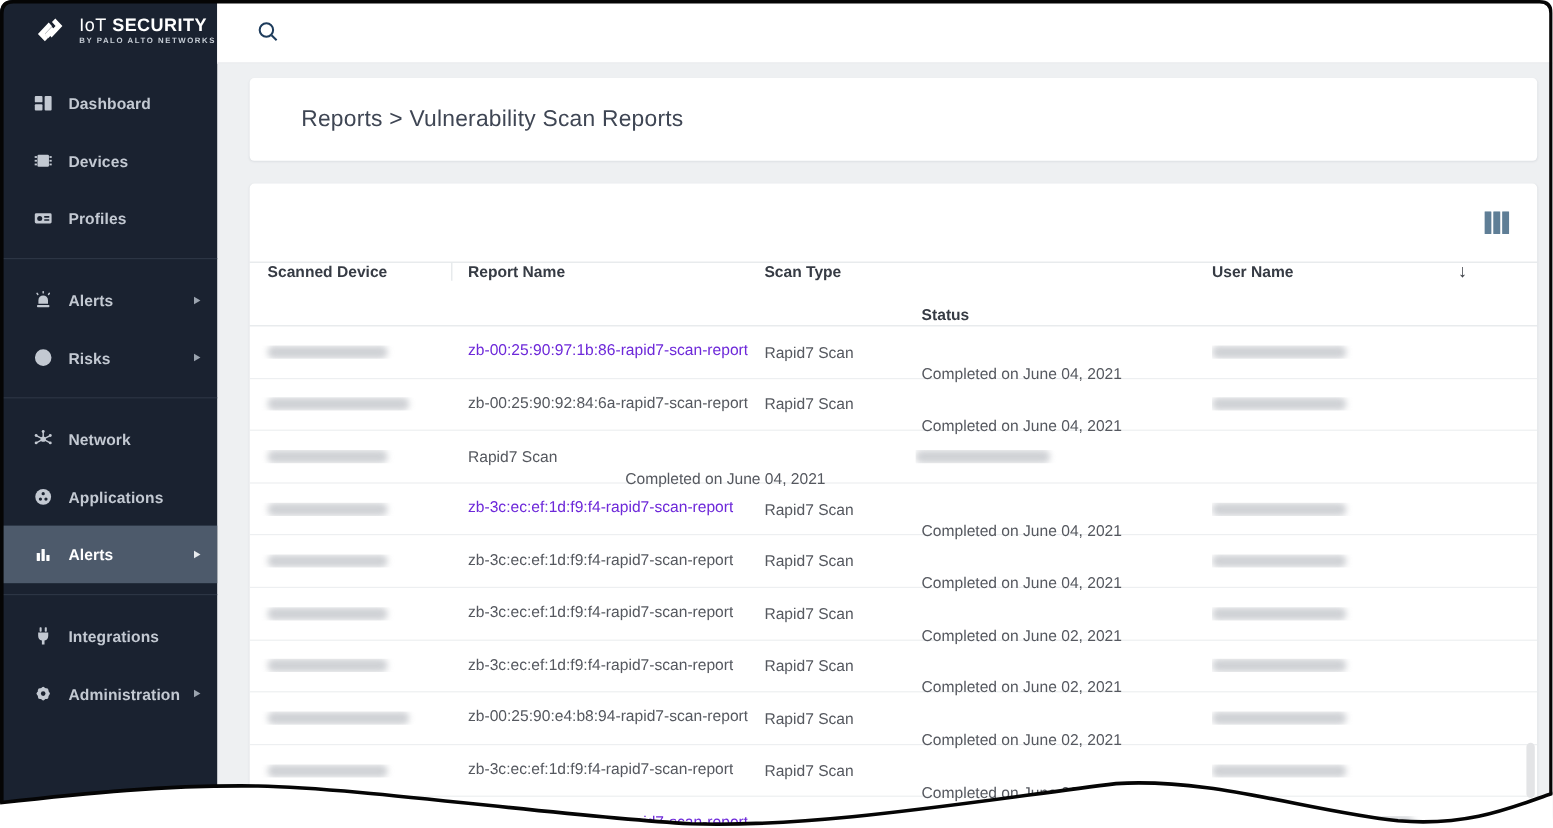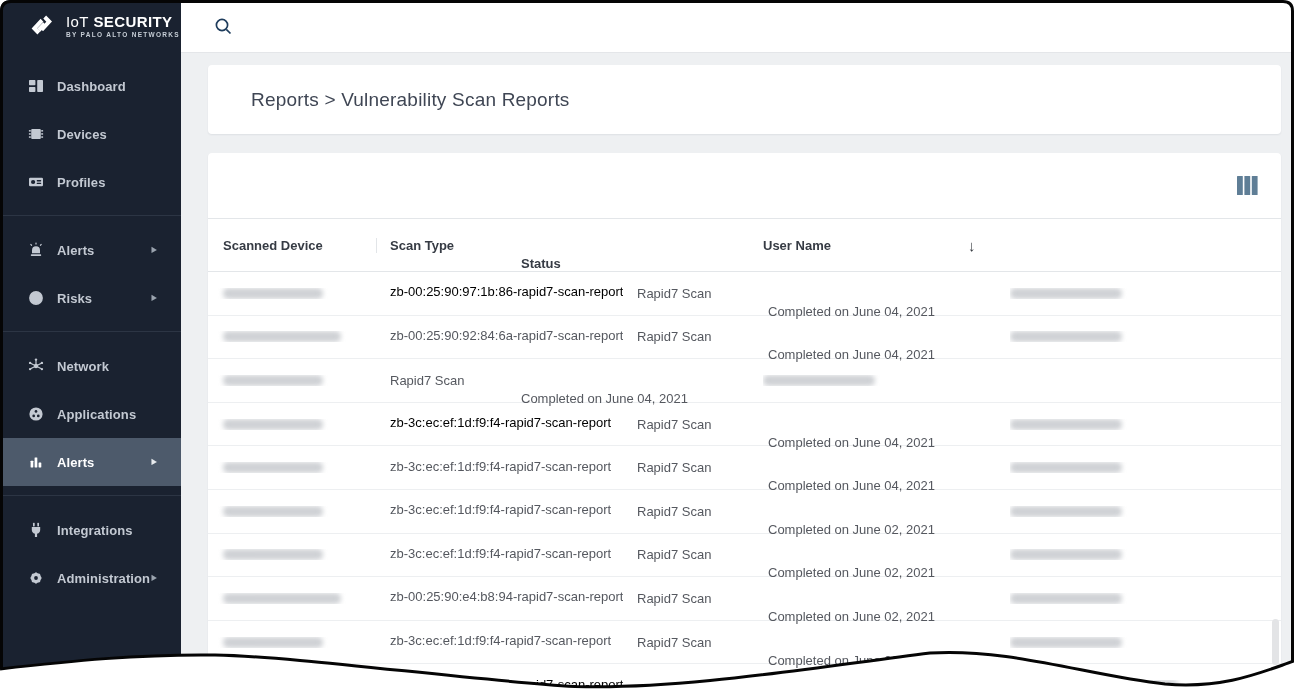--- a/index.html
+++ b/index.html
@@ -10,58 +10,58 @@
   
   .sidebar{width:181px;min-width:181px;background:#1a2230;height:100%;display:flex;flex-direction:column;}
   .brand{height:52px;display:flex;align-items:center;padding-left:30px;gap:9px;}
   .brand-mark svg{display:block;}
   .brand-text{line-height:1;}
   .brand-title{color:#ffffff;font-size:15px;font-weight:700;letter-spacing:.4px;}
   .brand-title .thin{font-weight:400;}
   .brand-sub{color:#c7ced6;font-size:6.5px;font-weight:700;letter-spacing:1.3px;margin-top:3px;}
   .nav{flex:1;padding-top:10px;}
   .nav-divider{height:1px;background:#2c3544;margin:9px 0 10px 0;}
-  .nav-item{height:48px;display:flex;align-items:center;padding:0 24px 0 28px;cursor:pointer;color:#c3c9d2;}
+  .nav-item{height:48px;display:flex;align-items:center;padding:0 14px 0 28px;cursor:pointer;color:#c3c9d2;}
   .nav-item.selected{background:#4d5a6b;color:#ffffff;}
   .nav-icon{width:16px;height:16px;margin-right:13px;flex:none;display:flex;align-items:center;justify-content:center;}
   .nav-icon svg{width:16px;height:16px;fill:currentColor;display:block;}
   .nav-label{font-size:13px;font-weight:600;letter-spacing:.1px;flex:1;white-space:nowrap;}
   .nav-arrow{font-size:7px;color:#9aa3ae;transform:scaleY(1.15);}
   .nav-item.selected .nav-arrow{color:#e8ebee;}
 
   
   .main{flex:1;display:flex;flex-direction:column;min-width:0;}
   .topbar{height:52px;background:#ffffff;border-bottom:1px solid #e4e6e9;display:flex;align-items:center;padding-left:31px;flex:none;}
   .search-btn{width:22px;height:22px;display:flex;align-items:center;justify-content:center;cursor:pointer;}
   .content{flex:1;padding:12px 13px 0 27px;overflow:hidden;}
   .card{background:#ffffff;border-radius:4px;box-shadow:0 1px 2px rgba(20,30,50,.07);}
   .breadcrumb-card{height:69px;display:flex;align-items:center;padding-left:43px;margin-bottom:19px;}
   .breadcrumb{font-size:19px;color:#3f4654;letter-spacing:.2px;}
 
   .table-card{border-radius:4px 4px 0 0;height:540px;position:relative;}
   .table-toolbar{height:65px;display:flex;align-items:center;justify-content:flex-end;padding-right:23px;}
   .cols-btn{width:22px;height:20px;cursor:pointer;display:flex;align-items:center;justify-content:center;}
 
-  .thead{display:flex;align-items:center;height:52px;border-top:1px solid #e3e6e9;border-bottom:1px solid #e3e6e9;}
+  .thead{display:flex;align-items:flex-start;height:52px;border-top:1px solid #e3e6e9;border-bottom:1px solid #e3e6e9;}
   .th{font-size:13px;font-weight:700;color:#363b44;white-space:nowrap;overflow:hidden;}
   .cell{padding-right:10px;box-sizing:border-box;}
   .col-device{width:182px;padding-left:15px;position:relative;}
   .th.col-device::after{content:"";position:absolute;right:13px;top:50%;transform:translateY(-50%);width:1px;height:26px;background:#e2e5e8;}
   .col-report{width:247px;}
   .col-scantype{width:131px;}
   .col-status{width:242px;margin-top:36px;}
   .col-user{width:205px;}
   .col-sort{flex:1;display:flex;align-items:center;}
   .sort-icon{font-size:15px;color:#3c4046;cursor:pointer;line-height:1;}
 
   .tbody{}
   .trow{display:flex;align-items:center;height:42.6px;border-bottom:1px solid #edeff1;}
   .td{font-size:13px;color:#55585f;white-space:nowrap;overflow:hidden;}
   .rname{display:inline-block;max-width:100%;overflow:hidden;white-space:nowrap;color:#55585f;}
-  .rname.link{color:#000000;cursor:pointer;}
+  .rname.link{color:#6d28d9;cursor:pointer;}
   .redact{height:11px;border-radius:5px;background:#bfc2c7;filter:blur(2.5px);opacity:.75;}
   .scrollthumb{position:absolute;right:2px;bottom:28px;width:7px;height:46px;border-radius:4px;background:#e3e4e6;}
 
   
   .frame-overlay{position:absolute;inset:0;pointer-events:none;z-index:50;}
 </style>
 </head>
 <body>
 
 <div class="screen">
@@ -228,20 +228,21 @@
               <svg width="21" height="19" viewBox="0 0 21 19" fill="#5f7e96">
                 <rect x="0" y="0" width="5.8" height="19" rx="0.5"></rect>
                 <rect x="7.4" y="0" width="5.8" height="19" rx="0.5"></rect>
                 <rect x="14.8" y="0" width="5.8" height="19" rx="0.5"></rect>
               </svg>
             </span>
           </div>
 
           <div class="thead">
             <div class="th cell col-device">Scanned Device</div>
+            <div class="th cell col-report">Report Name</div>
             <div class="th cell col-scantype">Scan Type</div>
             <div class="th cell col-status">Status</div>
             <div class="th cell col-user">User Name</div>
             <div class="th cell col-sort">
               <span class="sort-icon">↓</span>
             </div>
           </div>
 
           <div class="tbody" id="table-body">
               <div class="trow">

